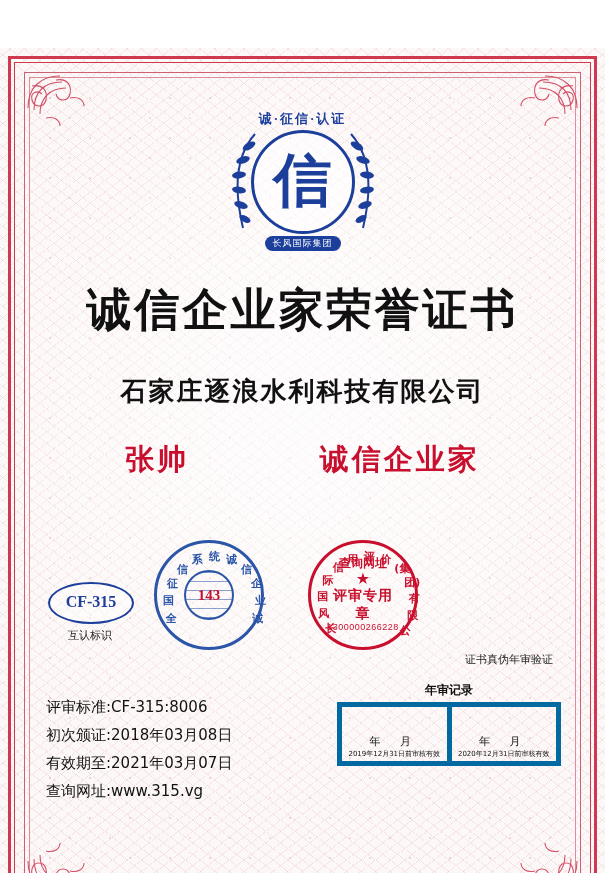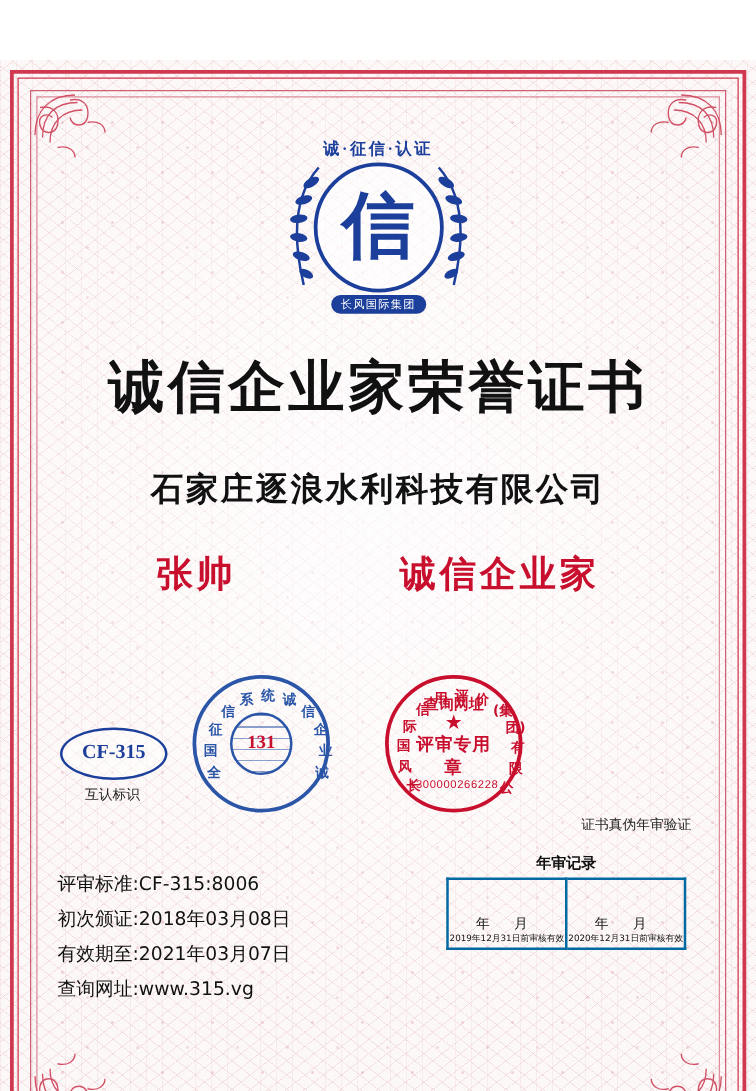--- a/index.html
+++ b/index.html
@@ -393,39 +393,39 @@
   .info-line {
     font-size: 15px;
     color: #111111;
     margin-bottom: 9px;
     white-space: nowrap;
   }
 
   
   .review {
     position: absolute;
-    right: 20px;
+    right: 8px;
     top: 600px;
-    width: 192px;
+    width: 224px;
   }
   .review-title {
     text-align: center;
     font-size: 12px;
     font-weight: bold;
     color: #111;
     margin-bottom: 3px;
     font-family: "DejaVu Sans", sans-serif;
   }
   .review-table {
     width: 100%;
     border-collapse: collapse;
     table-layout: fixed;
   }
   .review-table td {
-    border: 2px solid #0369a1;
+    border: 5px solid #0369a1;
     height: 52px;
     vertical-align: bottom;
     text-align: center;
     padding: 0 0 2px 0;
   }
   .cell-date {
     font-size: 11px;
     color: #111;
     letter-spacing: 8px;
     font-family: "DejaVu Sans", sans-serif;
@@ -567,21 +567,21 @@
           <span style="transform: rotate(-22deg) translate(0,-46px) rotate(22deg);">系</span>
           <span style="transform: rotate(0deg) translate(0,-46px) rotate(0deg);">统</span>
           <span style="transform: rotate(22deg) translate(0,-46px) rotate(-22deg);">诚</span>
           <span style="transform: rotate(44deg) translate(0,-46px) rotate(-44deg);">信</span>
           <span style="transform: rotate(66deg) translate(0,-46px) rotate(-66deg);">企</span>
           <span style="transform: rotate(88deg) translate(0,-46px) rotate(-88deg);">业</span>
           <span style="transform: rotate(110deg) translate(0,-46px) rotate(-110deg);">诚</span>
         </div>
         <div class="center-inner">
           <div class="globe">
-            <div class="num">131</div>
+            <div class="num">143</div>
           </div>
         </div>
       </div>
 
       <div class="seal seal-red">
         <div class="ring-text">
           <span style="transform: rotate(-125deg) translate(0,-46px) rotate(125deg);">长</span>
           <span style="transform: rotate(-104deg) translate(0,-46px) rotate(104deg);">风</span>
           <span style="transform: rotate(-83deg) translate(0,-46px) rotate(83deg);">国</span>
           <span style="transform: rotate(-62deg) translate(0,-46px) rotate(62deg);">际</span>

